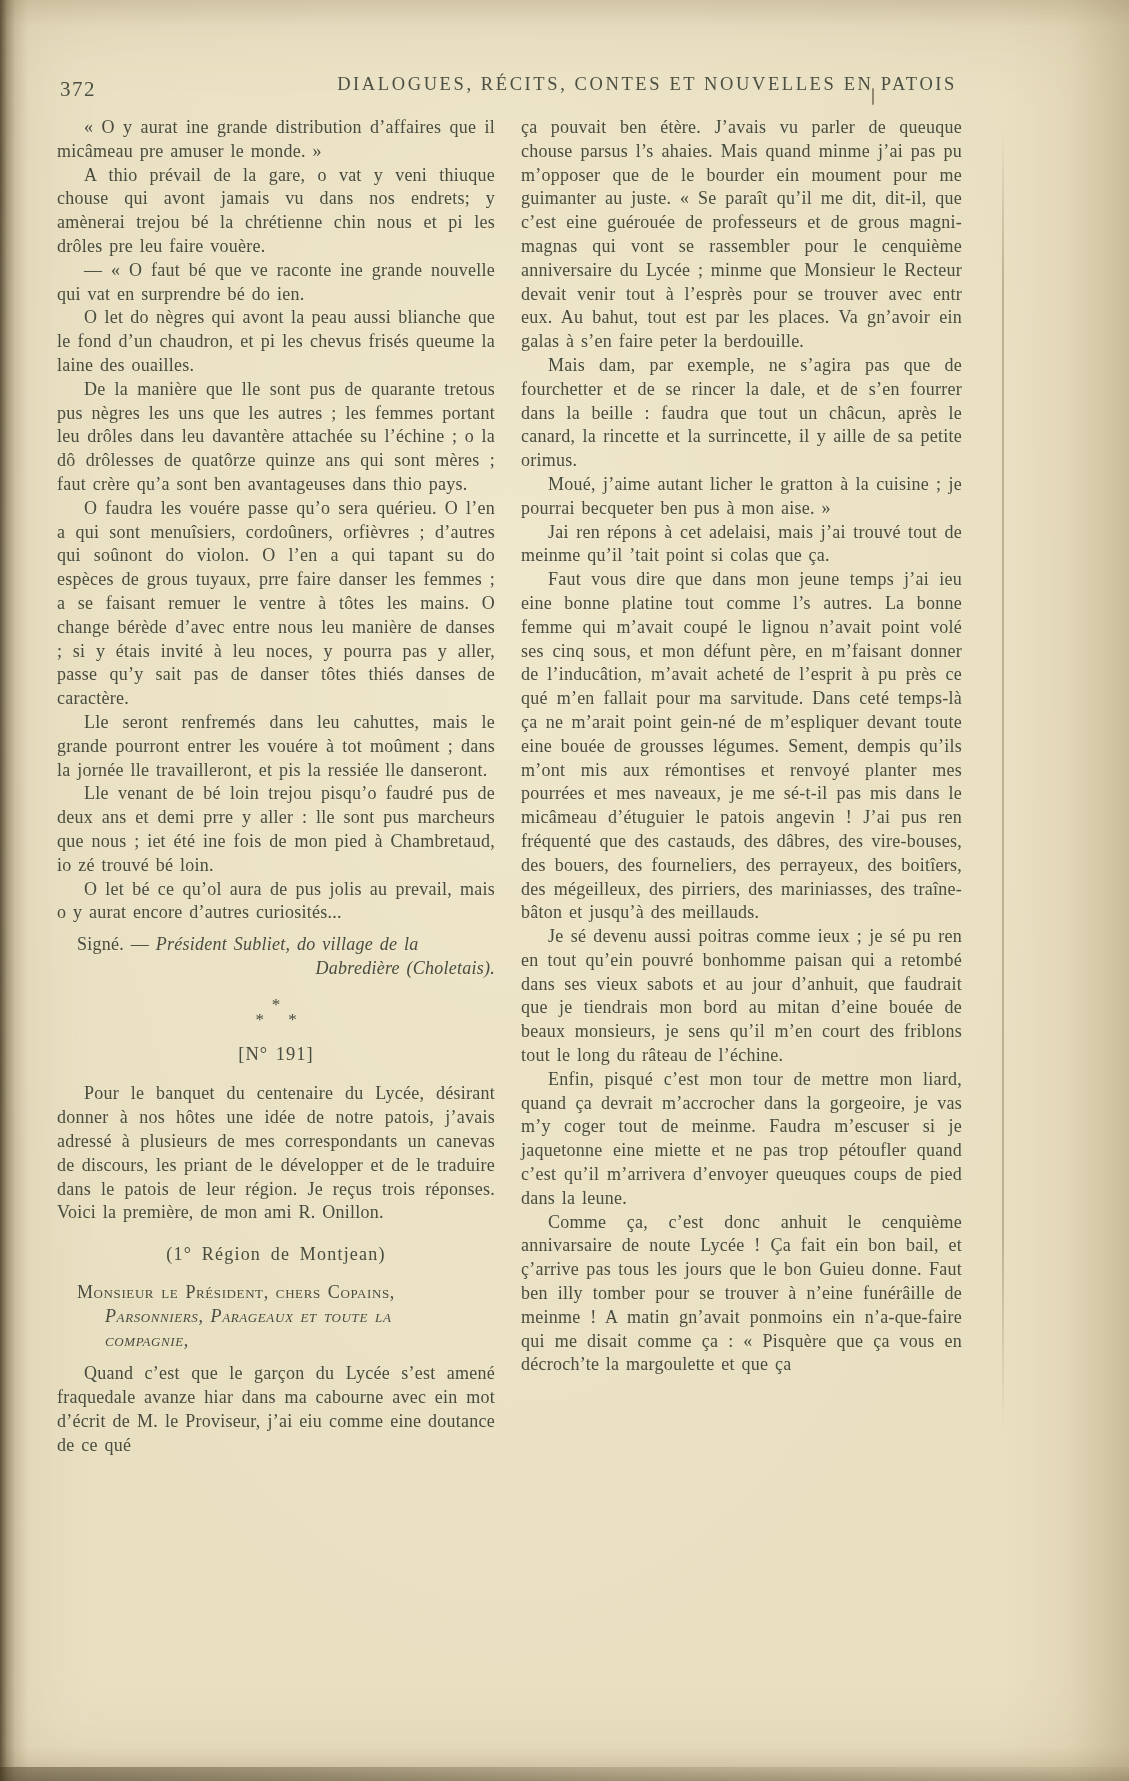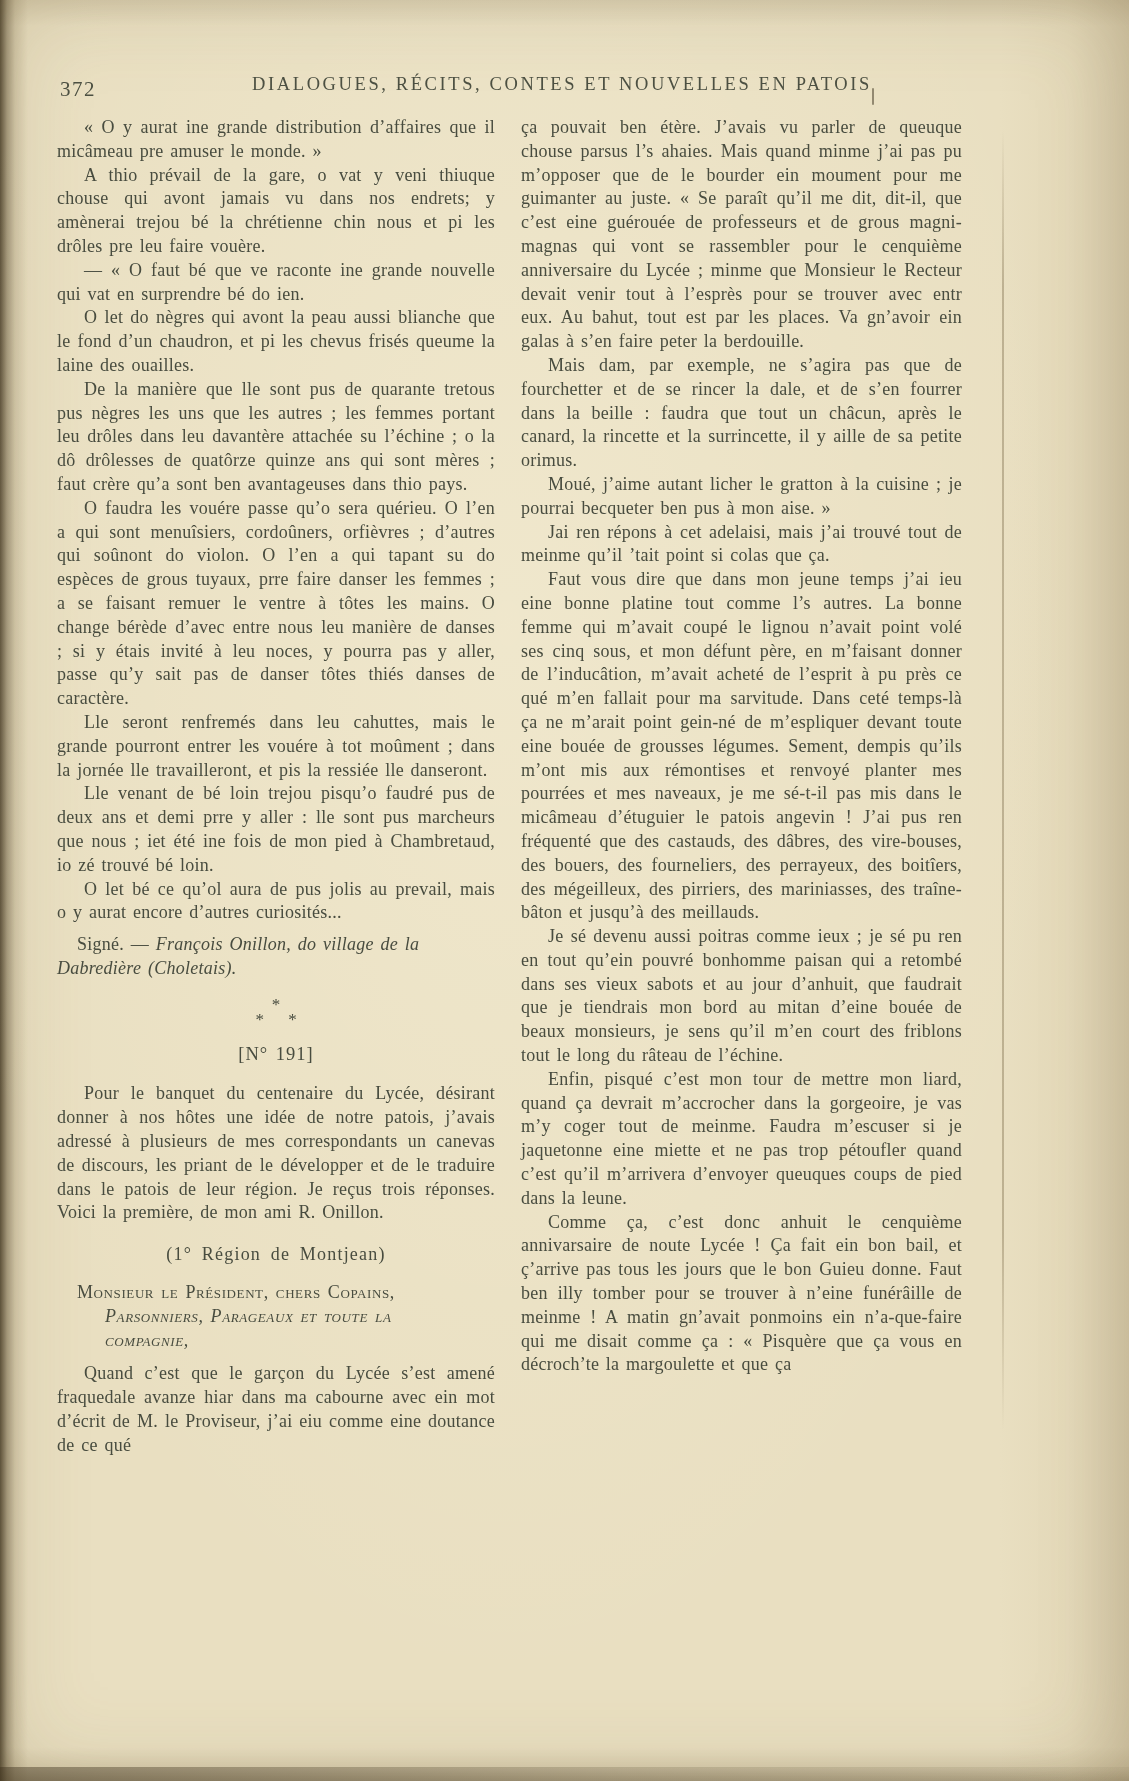--- a/index.html
+++ b/index.html
@@ -56,21 +56,21 @@
     left: 3px;
     top: 3px;
     font-size: 21px;
     letter-spacing: 1.5px;
   }
   .head-title {
     position: absolute;
     left: 110px;
     top: 0;
     width: 790px;
-    text-align: center;
+    text-align: right;
     font-size: 18.5px;
     letter-spacing: 2.6px;
     white-space: nowrap;
     color: #4c5042;
   }
   .col {
     position: absolute;
     top: 116px;
     width: 438px;
     text-align: justify;
@@ -84,21 +84,21 @@
   .col-left  { left: 57px; }
   .col-right { left: 521px; width: 441px; }
   .col p {
     margin: 0;
     text-indent: 27px;
   }
   .col-right p.no-indent { text-indent: 0; }
   .signature { margin-top: 8px; }
   .sig-line1 { padding-left: 20px; text-indent: 0; }
   .sig-italic { font-style: italic; }
-  .sig-line2 { text-align: left; font-style: italic; }
+  .sig-line2 { text-align: right; font-style: italic; }
   .asterism {
     text-align: center;
     margin: 16px 0 6px 0;
     font-size: 17px;
     line-height: 15px;
     color: #484c3f;
   }
   .asterism .ast-row2 { letter-spacing: 9px; padding-left: 9px; }
   .section-number {
     text-align: center;
@@ -145,21 +145,21 @@
     <p>A thio prévail de la gare, o vat y veni thiuque chouse qui avont jamais vu dans nos endrets; y amènerai trejou bé la chrétienne chin nous et pi les drôles pre leu faire vouère.</p>
     <p>— « O faut bé que ve raconte ine grande nouvelle qui vat en surprendre bé do ien.</p>
     <p>O let do nègres qui avont la peau aussi blianche que le fond d’un chaudron, et pi les chevus frisés queume la laine des ouailles.</p>
     <p>De la manière que lle sont pus de quarante tretous pus nègres les uns que les autres ; les femmes portant leu drôles dans leu davantère attachée su l’échine ; o la dô drôlesses de quatôrze quinze ans qui sont mères ; faut crère qu’a sont ben avantageuses dans thio pays.</p>
     <p>O faudra les vouére passe qu’o sera quérieu. O l’en a qui sont menuîsiers, cordoûners, orfièvres ; d’autres qui soûnont do violon. O l’en a qui tapant su do espèces de grous tuyaux, prre faire danser les femmes ; a se faisant remuer le ventre à tôtes les mains. O change bérède d’avec entre nous leu manière de danses ; si y étais invité à leu noces, y pourra pas y aller, passe qu’y sait pas de danser tôtes thiés danses de caractère.</p>
     <p>Lle seront renfremés dans leu cahuttes, mais le grande pourront entrer les vouére à tot moûment ; dans la jornée lle travailleront, et pis la ressiée lle danseront.</p>
     <p>Lle venant de bé loin trejou pisqu’o faudré pus de deux ans et demi prre y aller : lle sont pus marcheurs que nous ; iet été ine fois de mon pied à Chambretaud, io zé trouvé bé loin.</p>
     <p>O let bé ce qu’ol aura de pus jolis au prevail, mais o y aurat encore d’autres curiosités...</p>
 
     <div class="signature">
-      <div class="sig-line1"><span>Signé. — </span><span class="sig-italic">François Onillon, do village de la</span></div>
+      <div class="sig-line1"><span>Signé. — </span><span class="sig-italic">Président Subliet, do village de la</span></div>
       <div class="sig-line2">Dabredière (Choletais).</div>
     </div>
 
     <div class="asterism">
       <div>*</div>
       <div class="ast-row2">* *</div>
     </div>
 
     <p class="section-number">[N° 191]</p>
 

